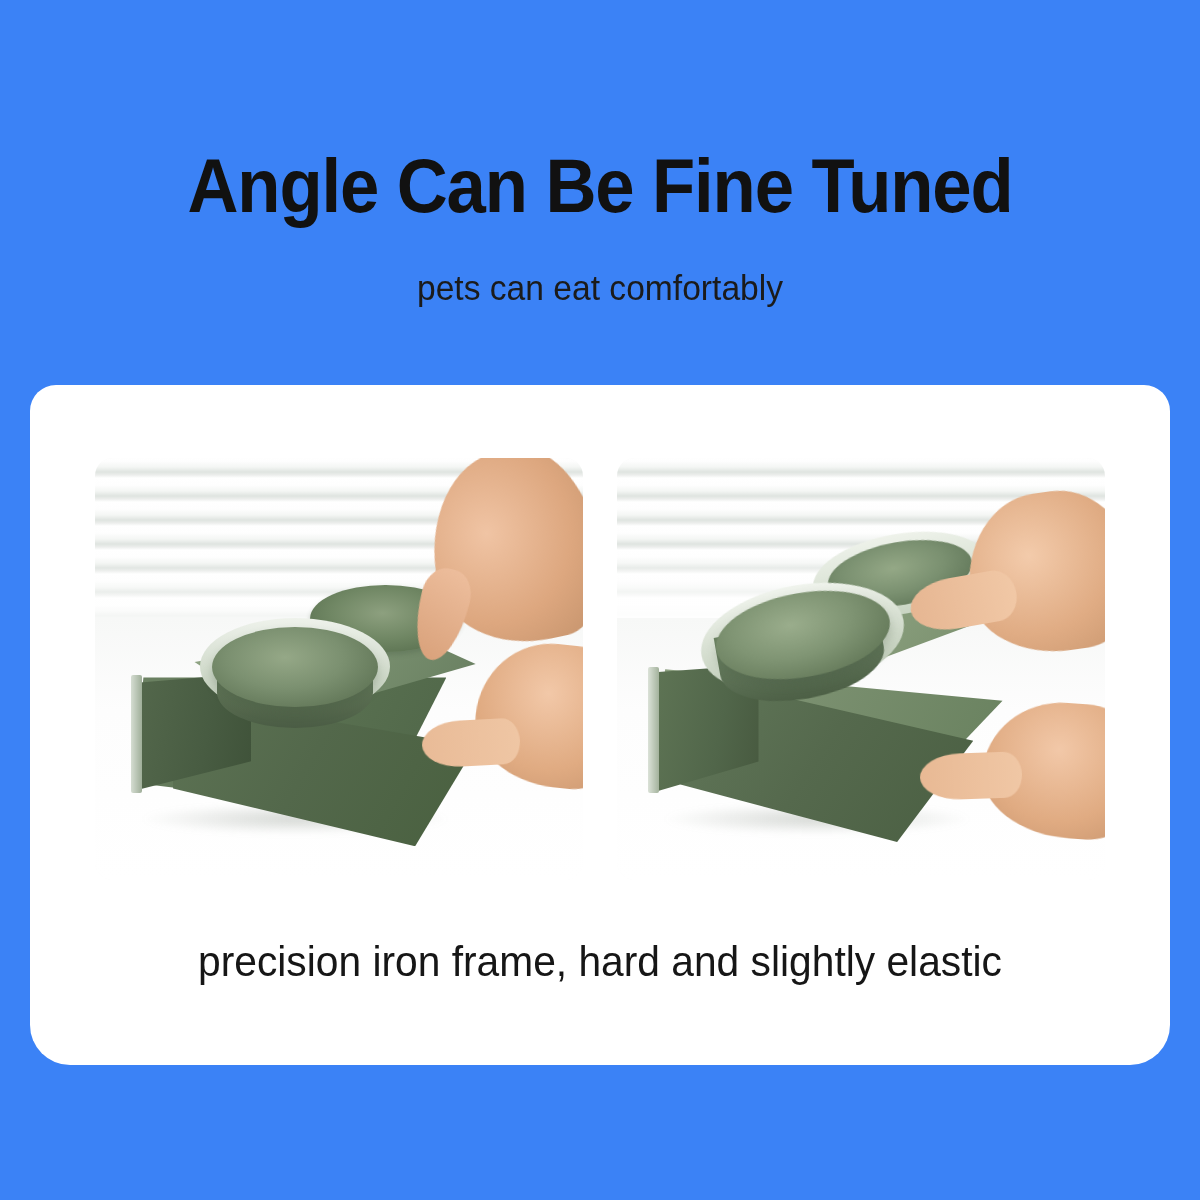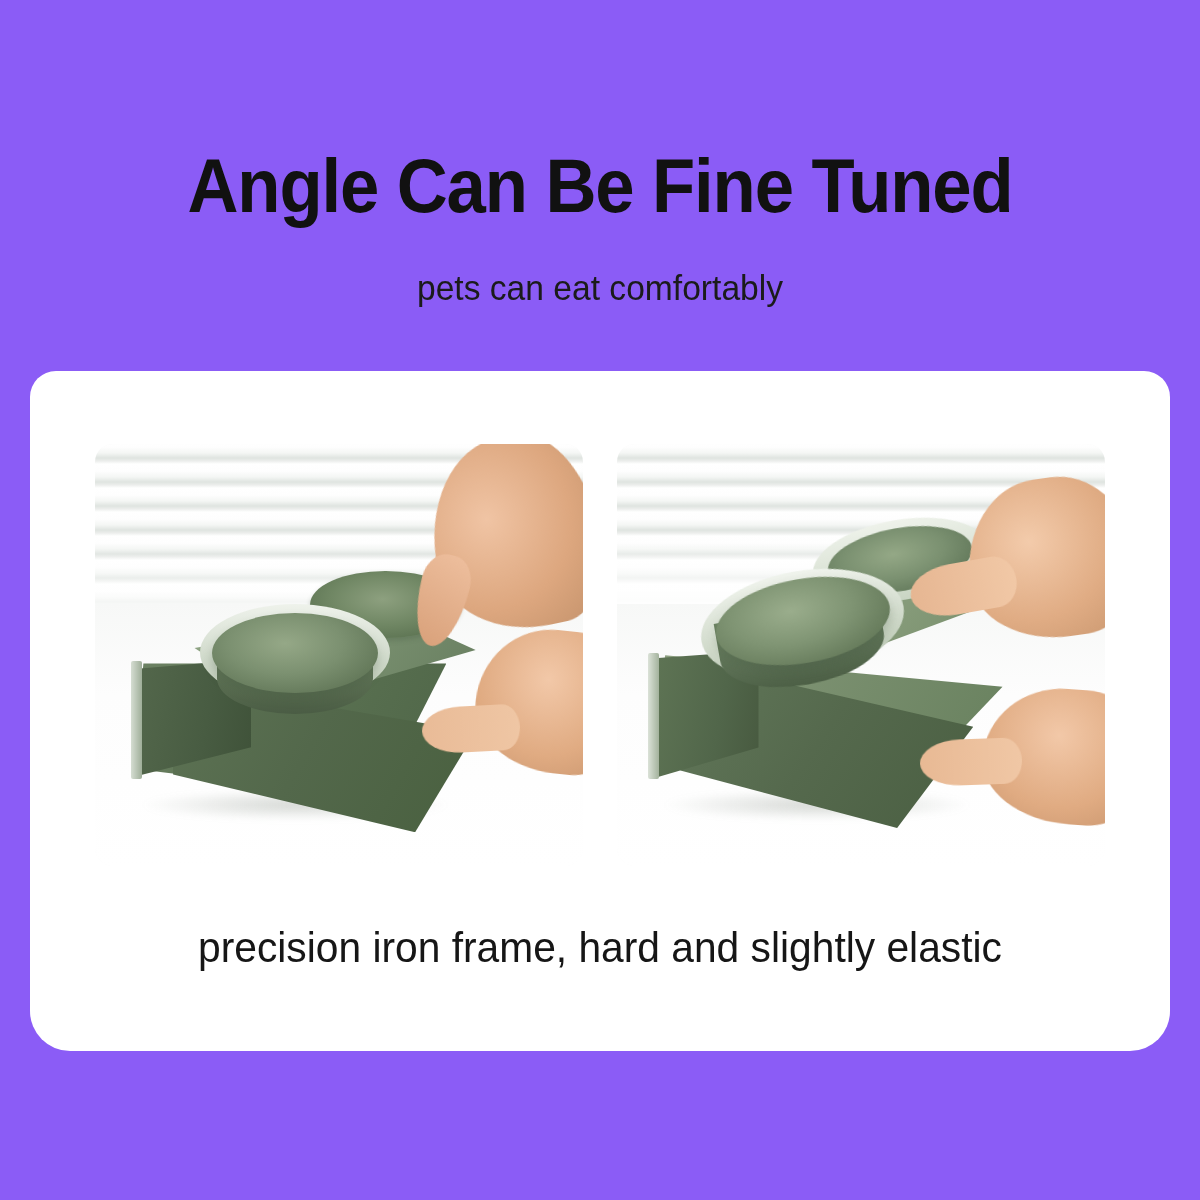--- a/index.html
+++ b/index.html
@@ -12,21 +12,21 @@
 
   body {
     background: #f2e9db;
     font-family: "Liberation Sans", sans-serif;
     position: relative;
   }
 
   .page {
     position: absolute;
     inset: 0;
-    background: #8b5cf6;
+    background: #3b82f6;
   }
 
   
   .headline {
     position: absolute;
     top: 143px;
     left: 0;
     width: 1200px;
     text-align: center;
     font-size: 76px;
@@ -52,21 +52,21 @@
     color: #1b1b1b;
     transform: scaleX(0.96);
     transform-origin: 50% 50%;
     white-space: nowrap;
   }
 
   
   .card {
     position: absolute;
     left: 30px;
-    top: 371px;
+    top: 385px;
     width: 1140px;
     height: 680px;
     background: #ffffff;
     border-radius: 26px 26px 40px 40px;
   }
 
   
   .photo-row {
     position: absolute;
     left: 65px;

